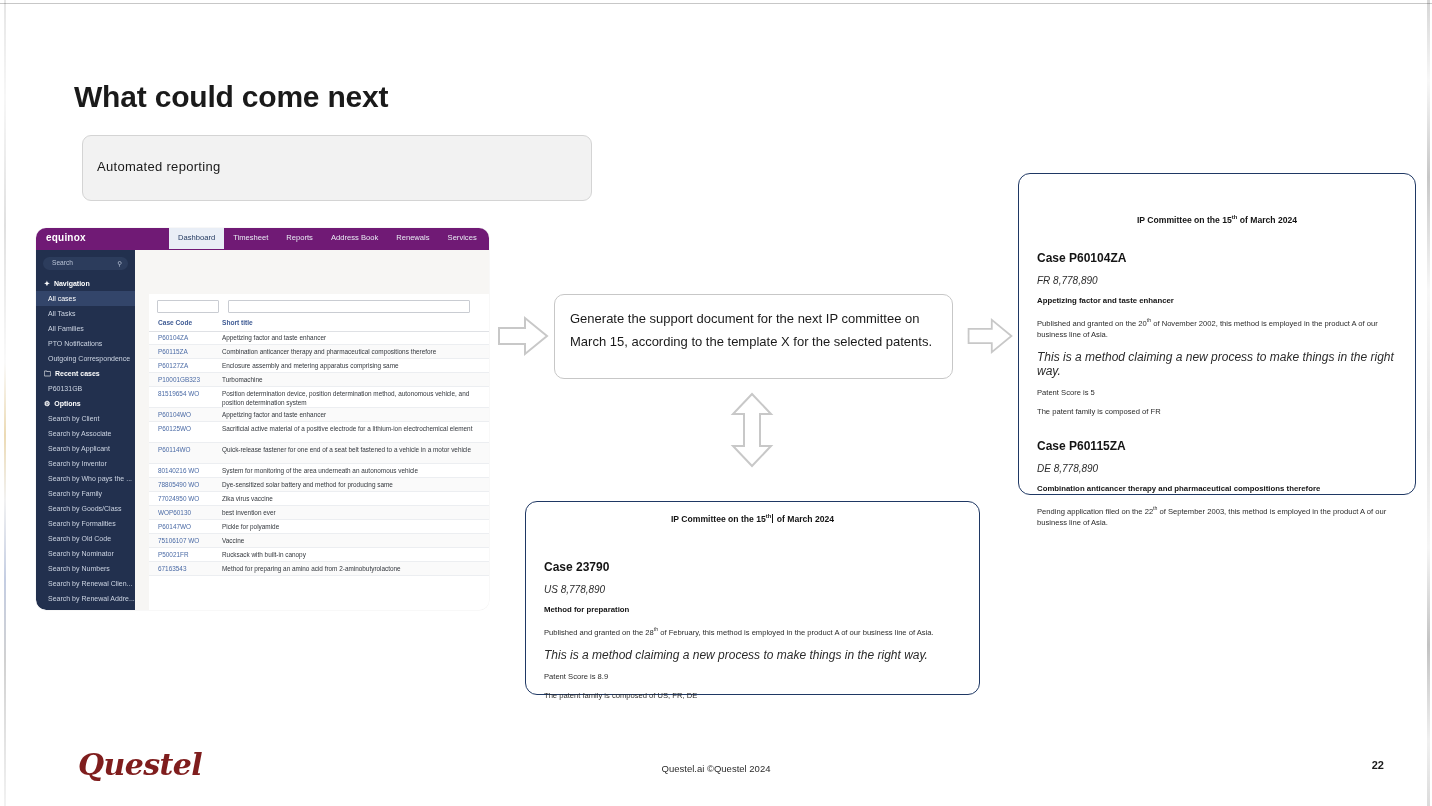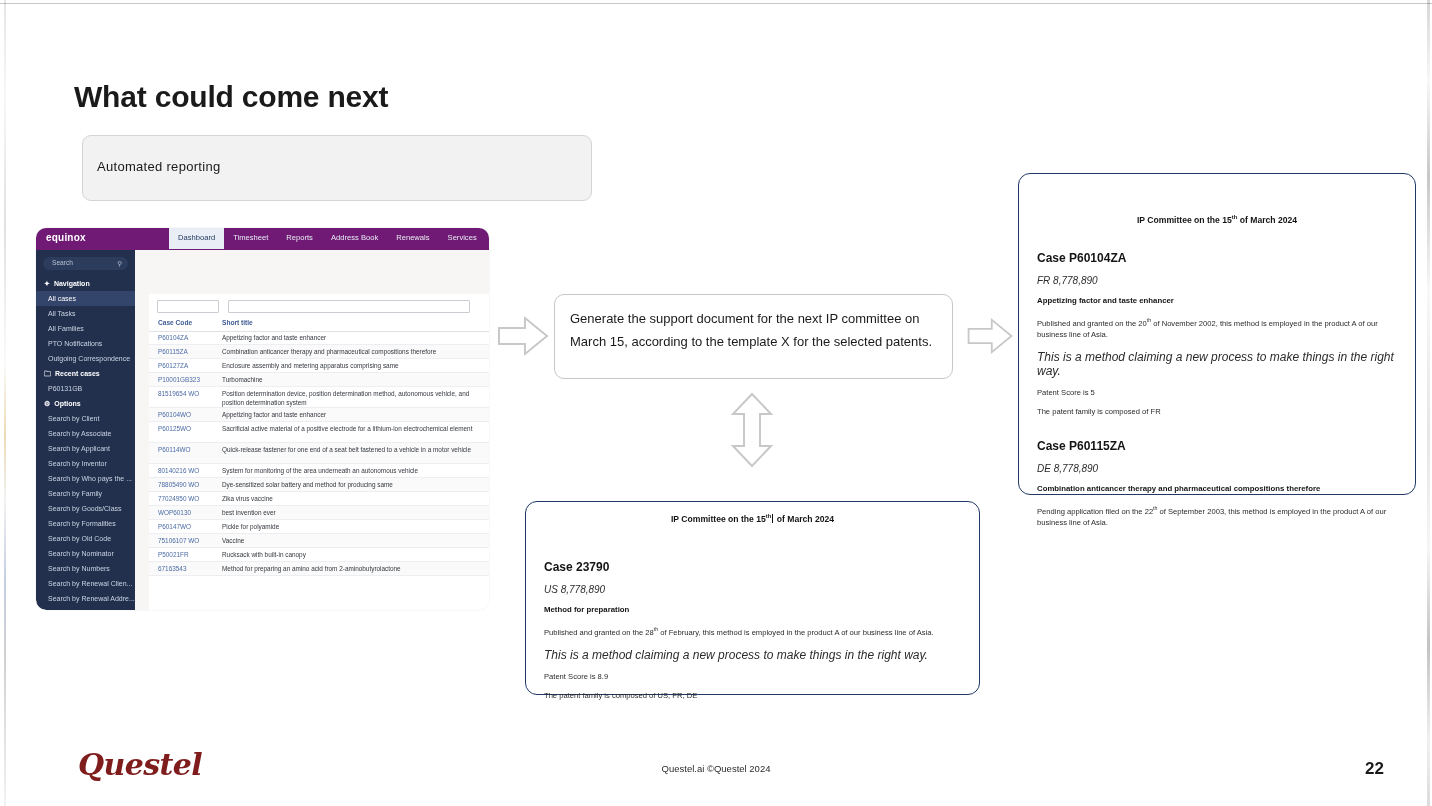--- a/index.html
+++ b/index.html
@@ -244,21 +244,21 @@
     font-family: "DejaVu Serif", serif;
     font-style: italic; font-weight: bold;
     font-size: 30px; color: #7f1d1d; letter-spacing: -0.6px; margin-left: 16px;
   }
   .footer-center {
     position: absolute; left: 0; top: 763px; width: 1432px;
     text-align: center; font-size: 9.5px; color: #2c2c2c;
   }
   .page-number {
     position: absolute; right: 48px; top: 759px;
-    font-size: 17px; font-weight: bold; color: #1a1a1a;
+    font-size: 11px; font-weight: bold; color: #1a1a1a;
   }
 </style>
 </head>
 <body>
 
 <div class="edge-artifact-left"></div>
 <div class="edge-artifact-right"></div>
 <div class="edge-artifact-top"></div>
 
 <div class="slide-title">What could come next</div>

